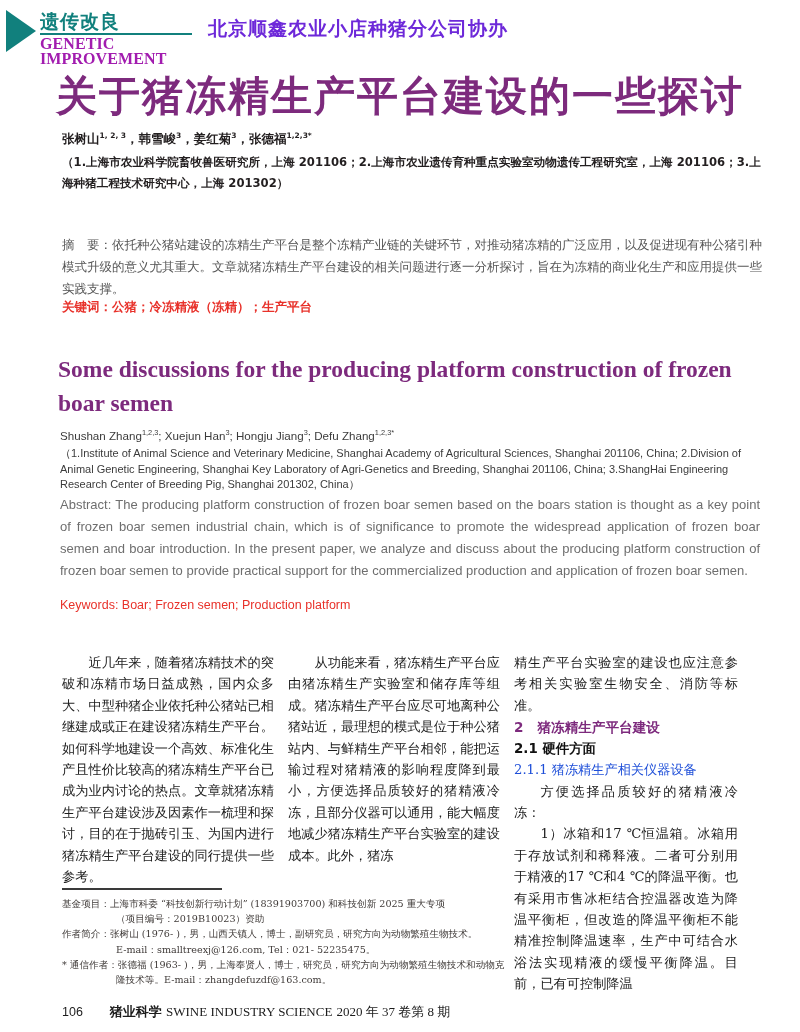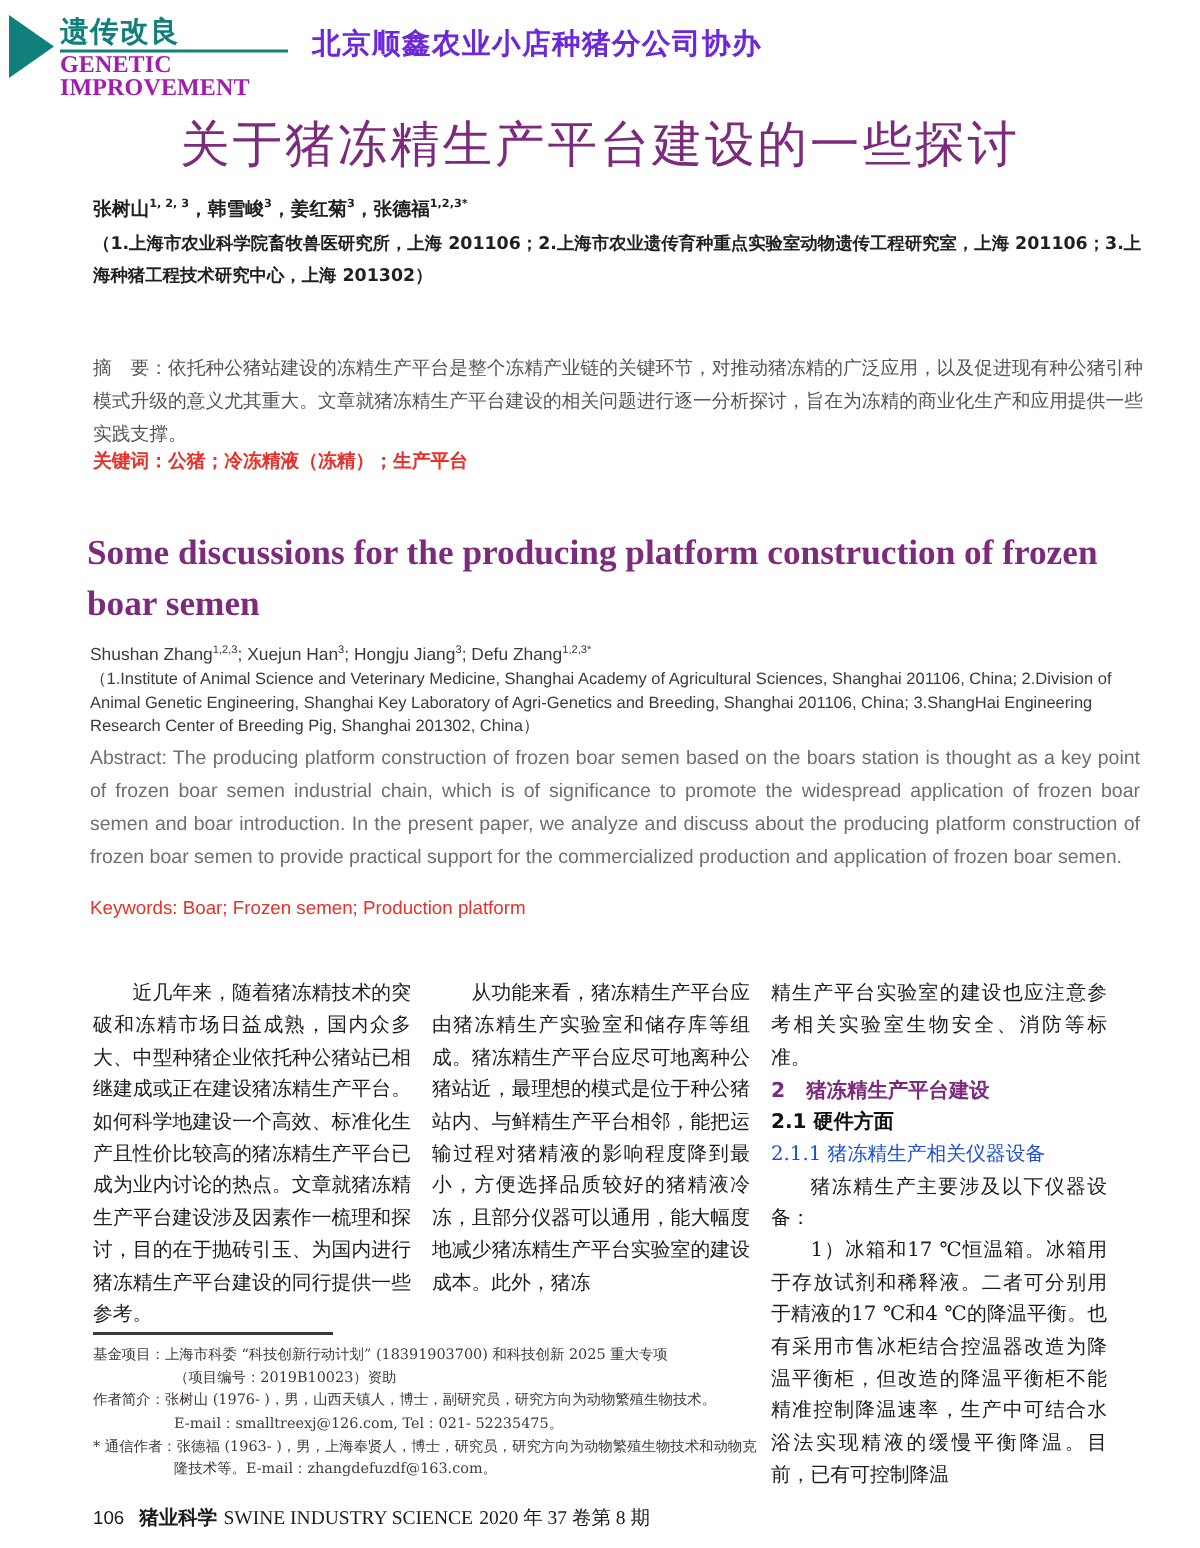--- a/index.html
+++ b/index.html
@@ -69,22 +69,22 @@
     color: #6d28d9;
   }
 
   
   .cn-title {
     position: absolute;
     left: 0; top: 75px;
     width: 800px;
     text-align: center;
     font-family: "DejaVu Serif", serif;
-    font-weight: normal;
-    font-size: 33px;
+    font-weight: bold;
+    font-size: 41px;
     line-height: 42px;
     letter-spacing: 2px;
     color: #7d2a7d;
   }
   .cn-authors {
     position: absolute;
     left: 62px; top: 131px;
     font-family: "DejaVu Sans", sans-serif;
     font-weight: bold;
     font-size: 12.5px;
@@ -242,21 +242,21 @@
   .fn-indent { padding-left: 54px; }
 
   
   .footer {
     position: absolute;
     left: 62px; top: 1003px;
     font-family: "DejaVu Serif", serif;
     font-size: 13px;
     color: #1c1c1c;
   }
-  .footer .pnum { font-family: "Liberation Sans", sans-serif; font-size: 12.5px; margin-right: 10px; }
+  .footer .pnum { font-family: "Liberation Sans", sans-serif; font-size: 12.5px; margin-right: 27px; }
   .footer .jcn { font-family: "DejaVu Serif", serif; font-weight: bold; }
   .footer .jen { font-family: "Liberation Serif", serif; }
 </style>
 </head>
 <body>
 
 <div class="masthead">
   <div class="mast-triangle"></div>
   <div class="mast-brand">
     <div class="mast-cn">遗传改良</div>
@@ -296,21 +296,21 @@
 
 <div class="col" id="col2">
   <p class="para">从功能来看，猪冻精生产平台应由猪冻精生产实验室和储存库等组成。猪冻精生产平台应尽可地离种公猪站近，最理想的模式是位于种公猪站内、与鲜精生产平台相邻，能把运输过程对猪精液的影响程度降到最小，方便选择品质较好的猪精液冷冻，且部分仪器可以通用，能大幅度地减少猪冻精生产平台实验室的建设成本。此外，猪冻</p>
 </div>
 
 <div class="col" id="col3">
   <p class="para" style="text-indent:0">精生产平台实验室的建设也应注意参考相关实验室生物安全、消防等标准。</p>
   <p class="h1"><span class="num">2</span><span>猪冻精生产平台建设</span></p>
   <p class="h2">2.1 硬件方面</p>
   <p class="h3">2.1.1 猪冻精生产相关仪器设备</p>
-  <p class="para">猪冻精生产主要涉及以下仪器设备：</p>
+  <p class="para">方便选择品质较好的猪精液冷冻：</p>
   <p class="para">1）冰箱和17 ℃恒温箱。冰箱用于存放试剂和稀释液。二者可分别用于精液的17 ℃和4 ℃的降温平衡。也有采用市售冰柜结合控温器改造为降温平衡柜，但改造的降温平衡柜不能精准控制降温速率，生产中可结合水浴法实现精液的缓慢平衡降温。目前，已有可控制降温</p>
 </div>
 
 <div class="footnote-rule"></div>
 <div class="footnotes">
   <div class="fn-line">基金项目：上海市科委 “科技创新行动计划” (18391903700) 和科技创新 2025 重大专项</div>
   <div class="fn-line fn-indent">（项目编号：2019B10023）资助</div>
   <div class="fn-line">作者简介：张树山 (1976- )，男，山西天镇人，博士，副研究员，研究方向为动物繁殖生物技术。</div>
   <div class="fn-line fn-indent">E-mail：smalltreexj@126.com, Tel：021- 52235475。</div>
   <div class="fn-line">* 通信作者：张德福 (1963- )，男，上海奉贤人，博士，研究员，研究方向为动物繁殖生物技术和动物克</div>

